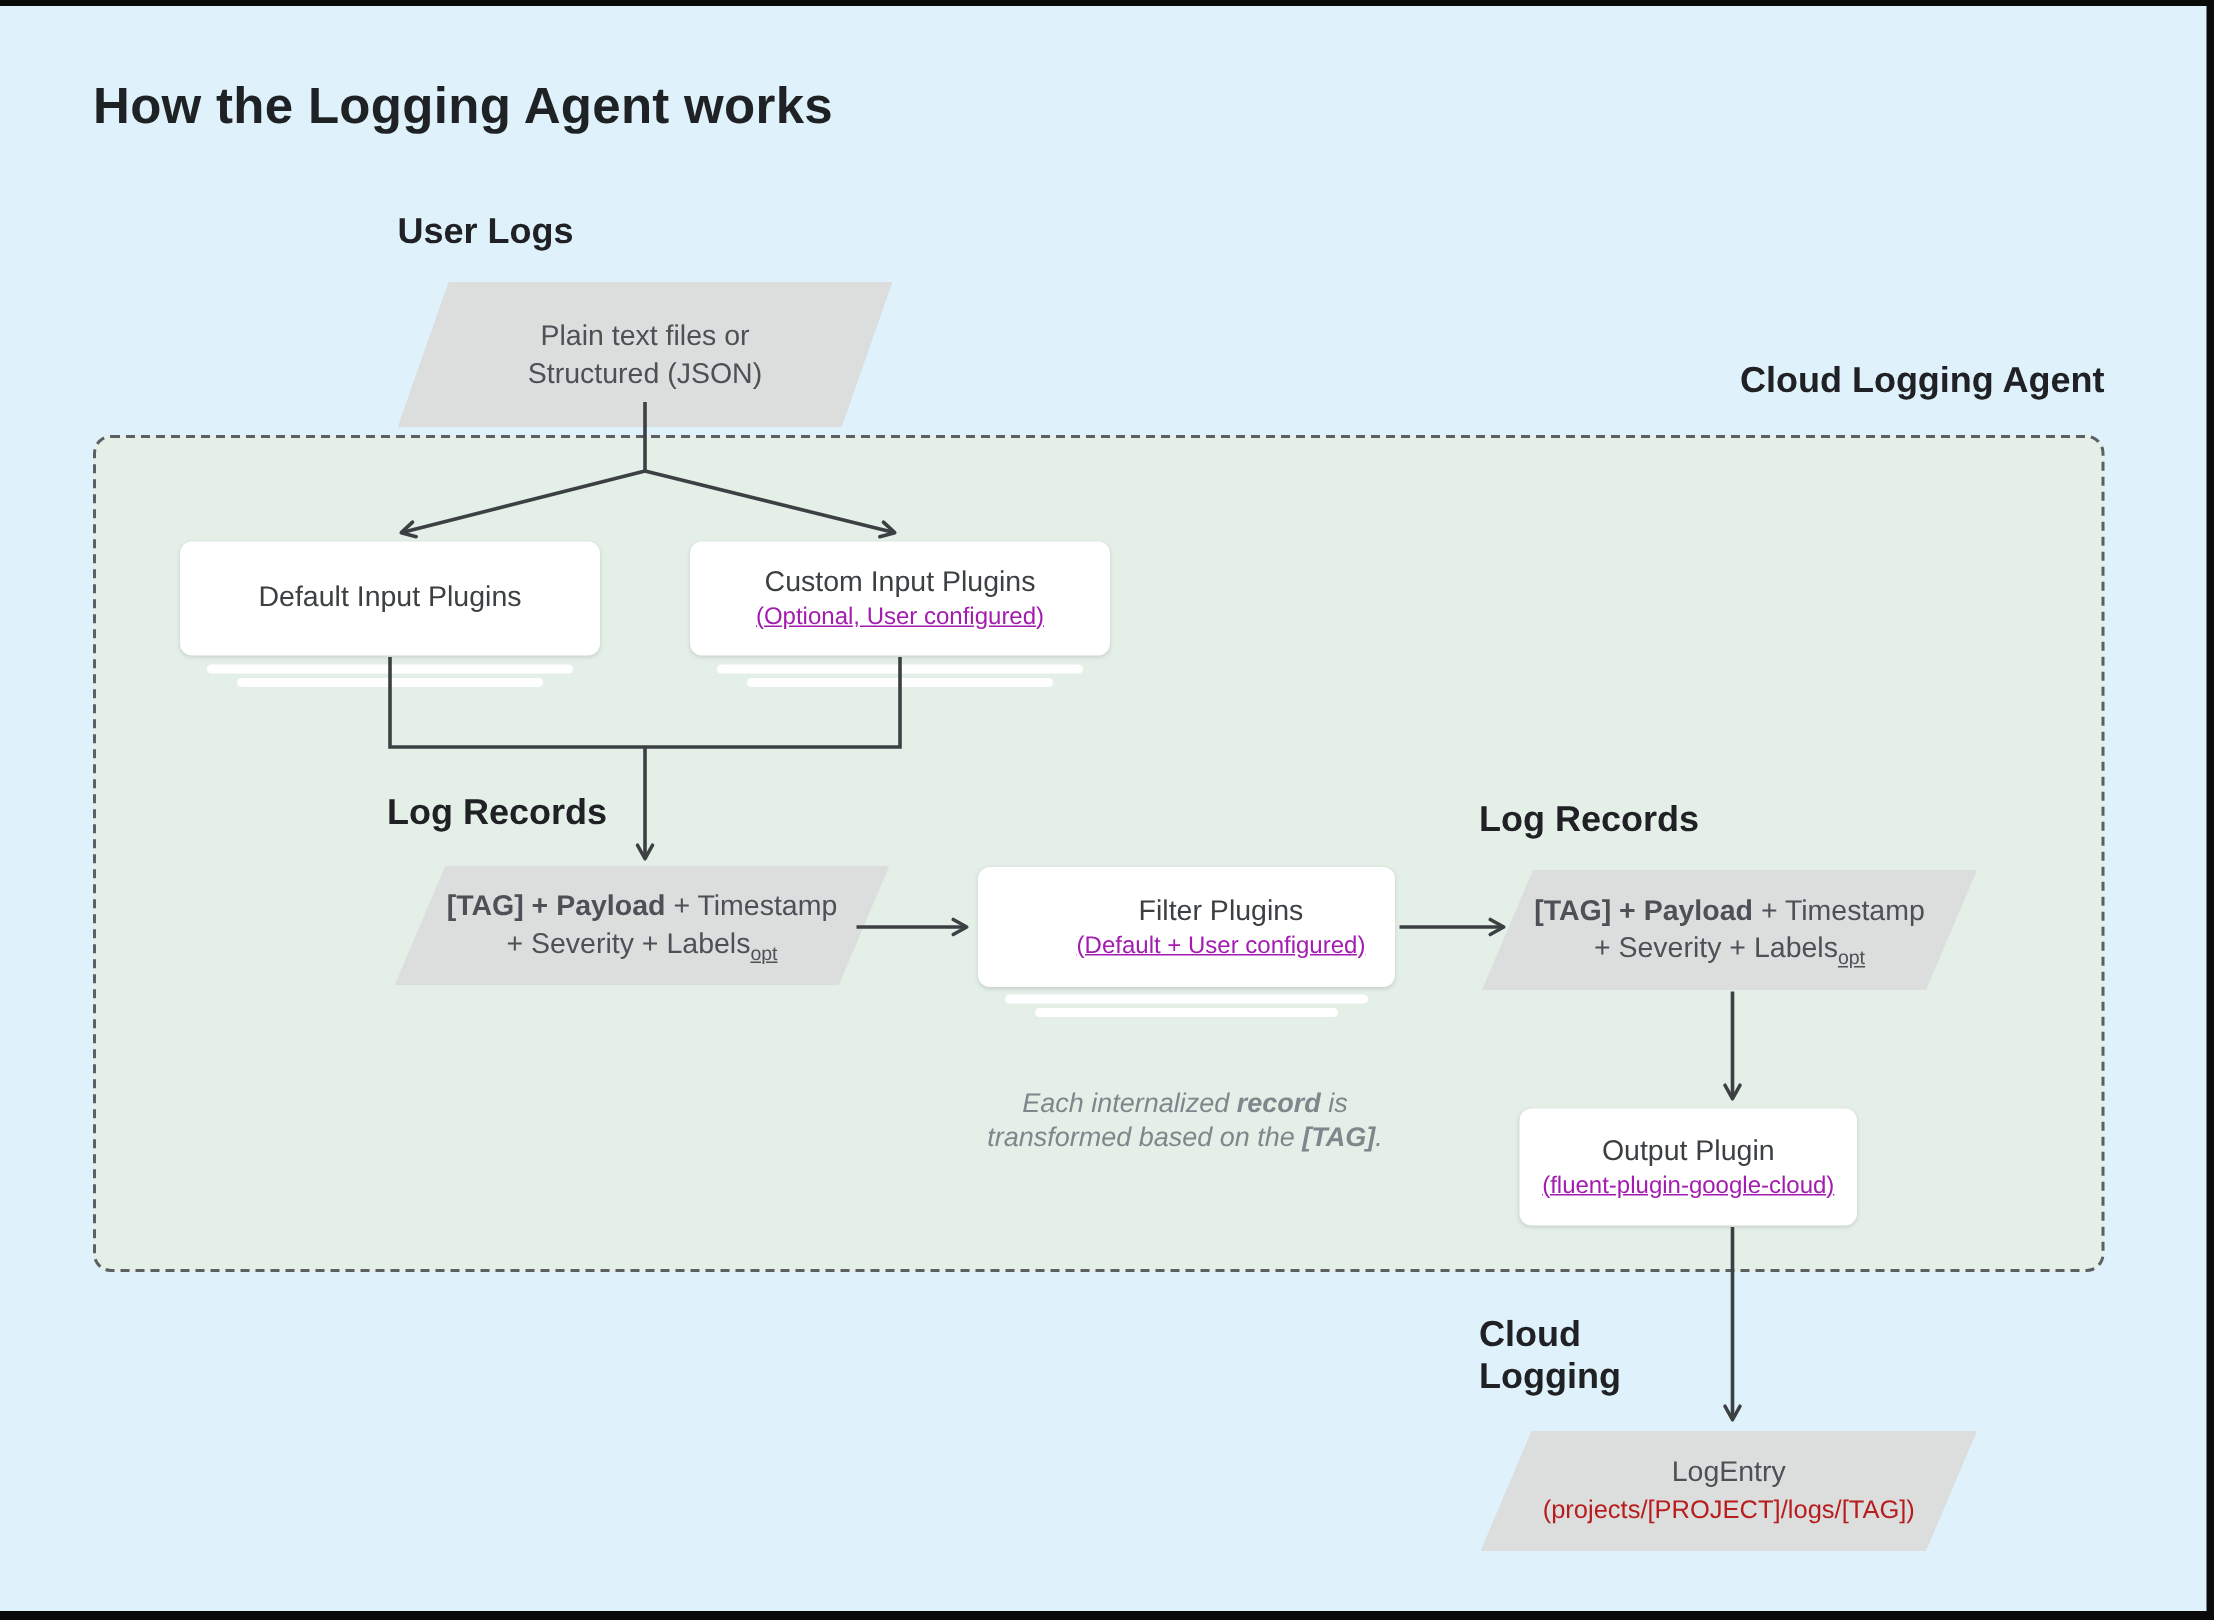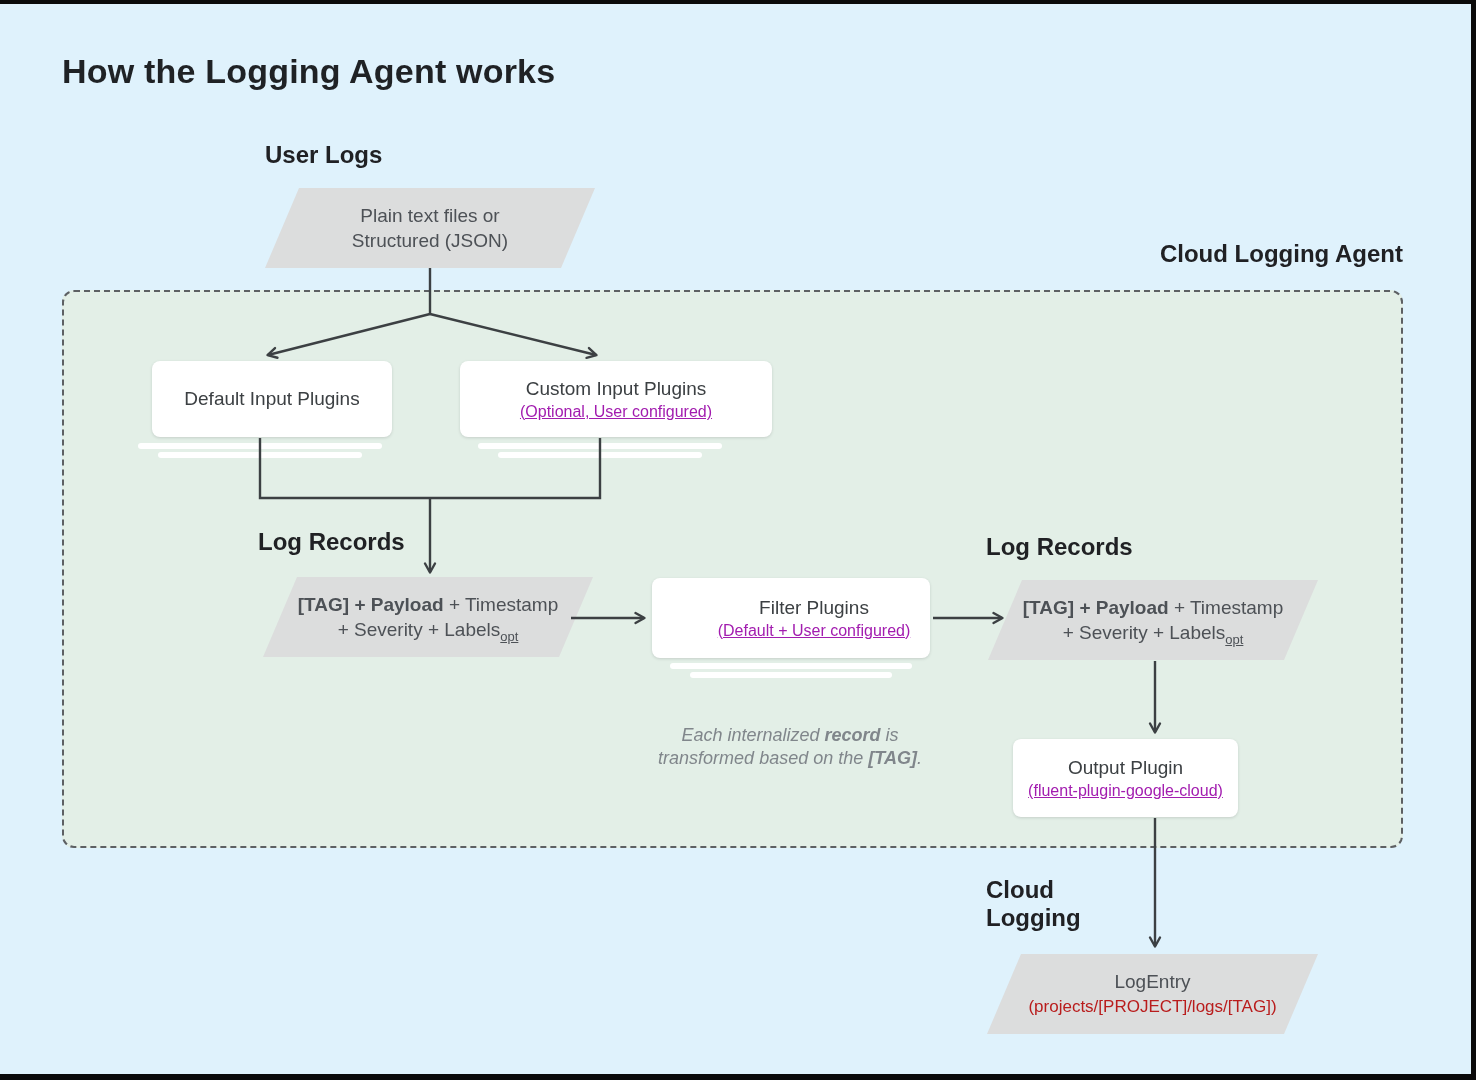--- a/index.html
+++ b/index.html
@@ -28,36 +28,36 @@
     background:#e3efe7;border:2px dashed #5d6063;border-radius:12px;
     box-sizing:border-box;
   }
 
   .para{
     position:absolute;background:#dcdddd;display:flex;flex-direction:column;
     justify-content:center;align-items:center;text-align:center;
     color:#4d5156;font-size:19px;line-height:25px;
     clip-path:polygon(34px 0, 100% 0, calc(100% - 34px) 100%, 0 100%);
   }
-  .para-userlogs{left:265px;top:188px;width:330px;height:80px;}
+  .para-userlogs{left:265px;top:188px;width:330px;height:97px;}
   .para-record-left{left:263px;top:577px;width:330px;height:80px;}
   .para-record-right{left:988px;top:580px;width:330px;height:80px;}
   .para-logentry{left:987px;top:954px;width:331px;height:80px;}
   .para .sub2{color:#b91c1c;font-size:17px;}
   .b{font-weight:700;}
   sub{font-size:13px;line-height:0;text-decoration:underline;}
 
   .node{
     position:absolute;background:#fff;border-radius:8px;
     box-shadow:0 1px 3px rgba(60,64,67,.18);
     display:flex;flex-direction:column;justify-content:center;align-items:center;
     text-align:center;box-sizing:border-box;
   }
-  .node-default{left:120px;top:361px;width:240px;height:76px;margin-left:32px;}
-  .node-custom{left:460px;top:361px;width:312px;height:76px;}
+  .node-default{left:120px;top:361px;width:280px;height:76px;}
+  .node-custom{left:460px;top:361px;width:280px;height:76px;}
   .node-filter{left:652px;top:578px;width:278px;height:80px;padding-left:46px;}
   .node-output{left:1013px;top:739px;width:225px;height:78px;}
   .node-title{font-size:19px;color:#3c4043;}
   .node-sub{font-size:16px;color:#a21caf;margin-top:3px;text-decoration:underline;}
 
   .stack{position:absolute;background:#fff;border-radius:3px;height:6px;}
   .st-d1{left:138px;top:443px;width:244px;}
   .st-d2{left:158px;top:452px;width:204px;}
   .st-c1{left:478px;top:443px;width:244px;}
   .st-c2{left:498px;top:452px;width:204px;}

